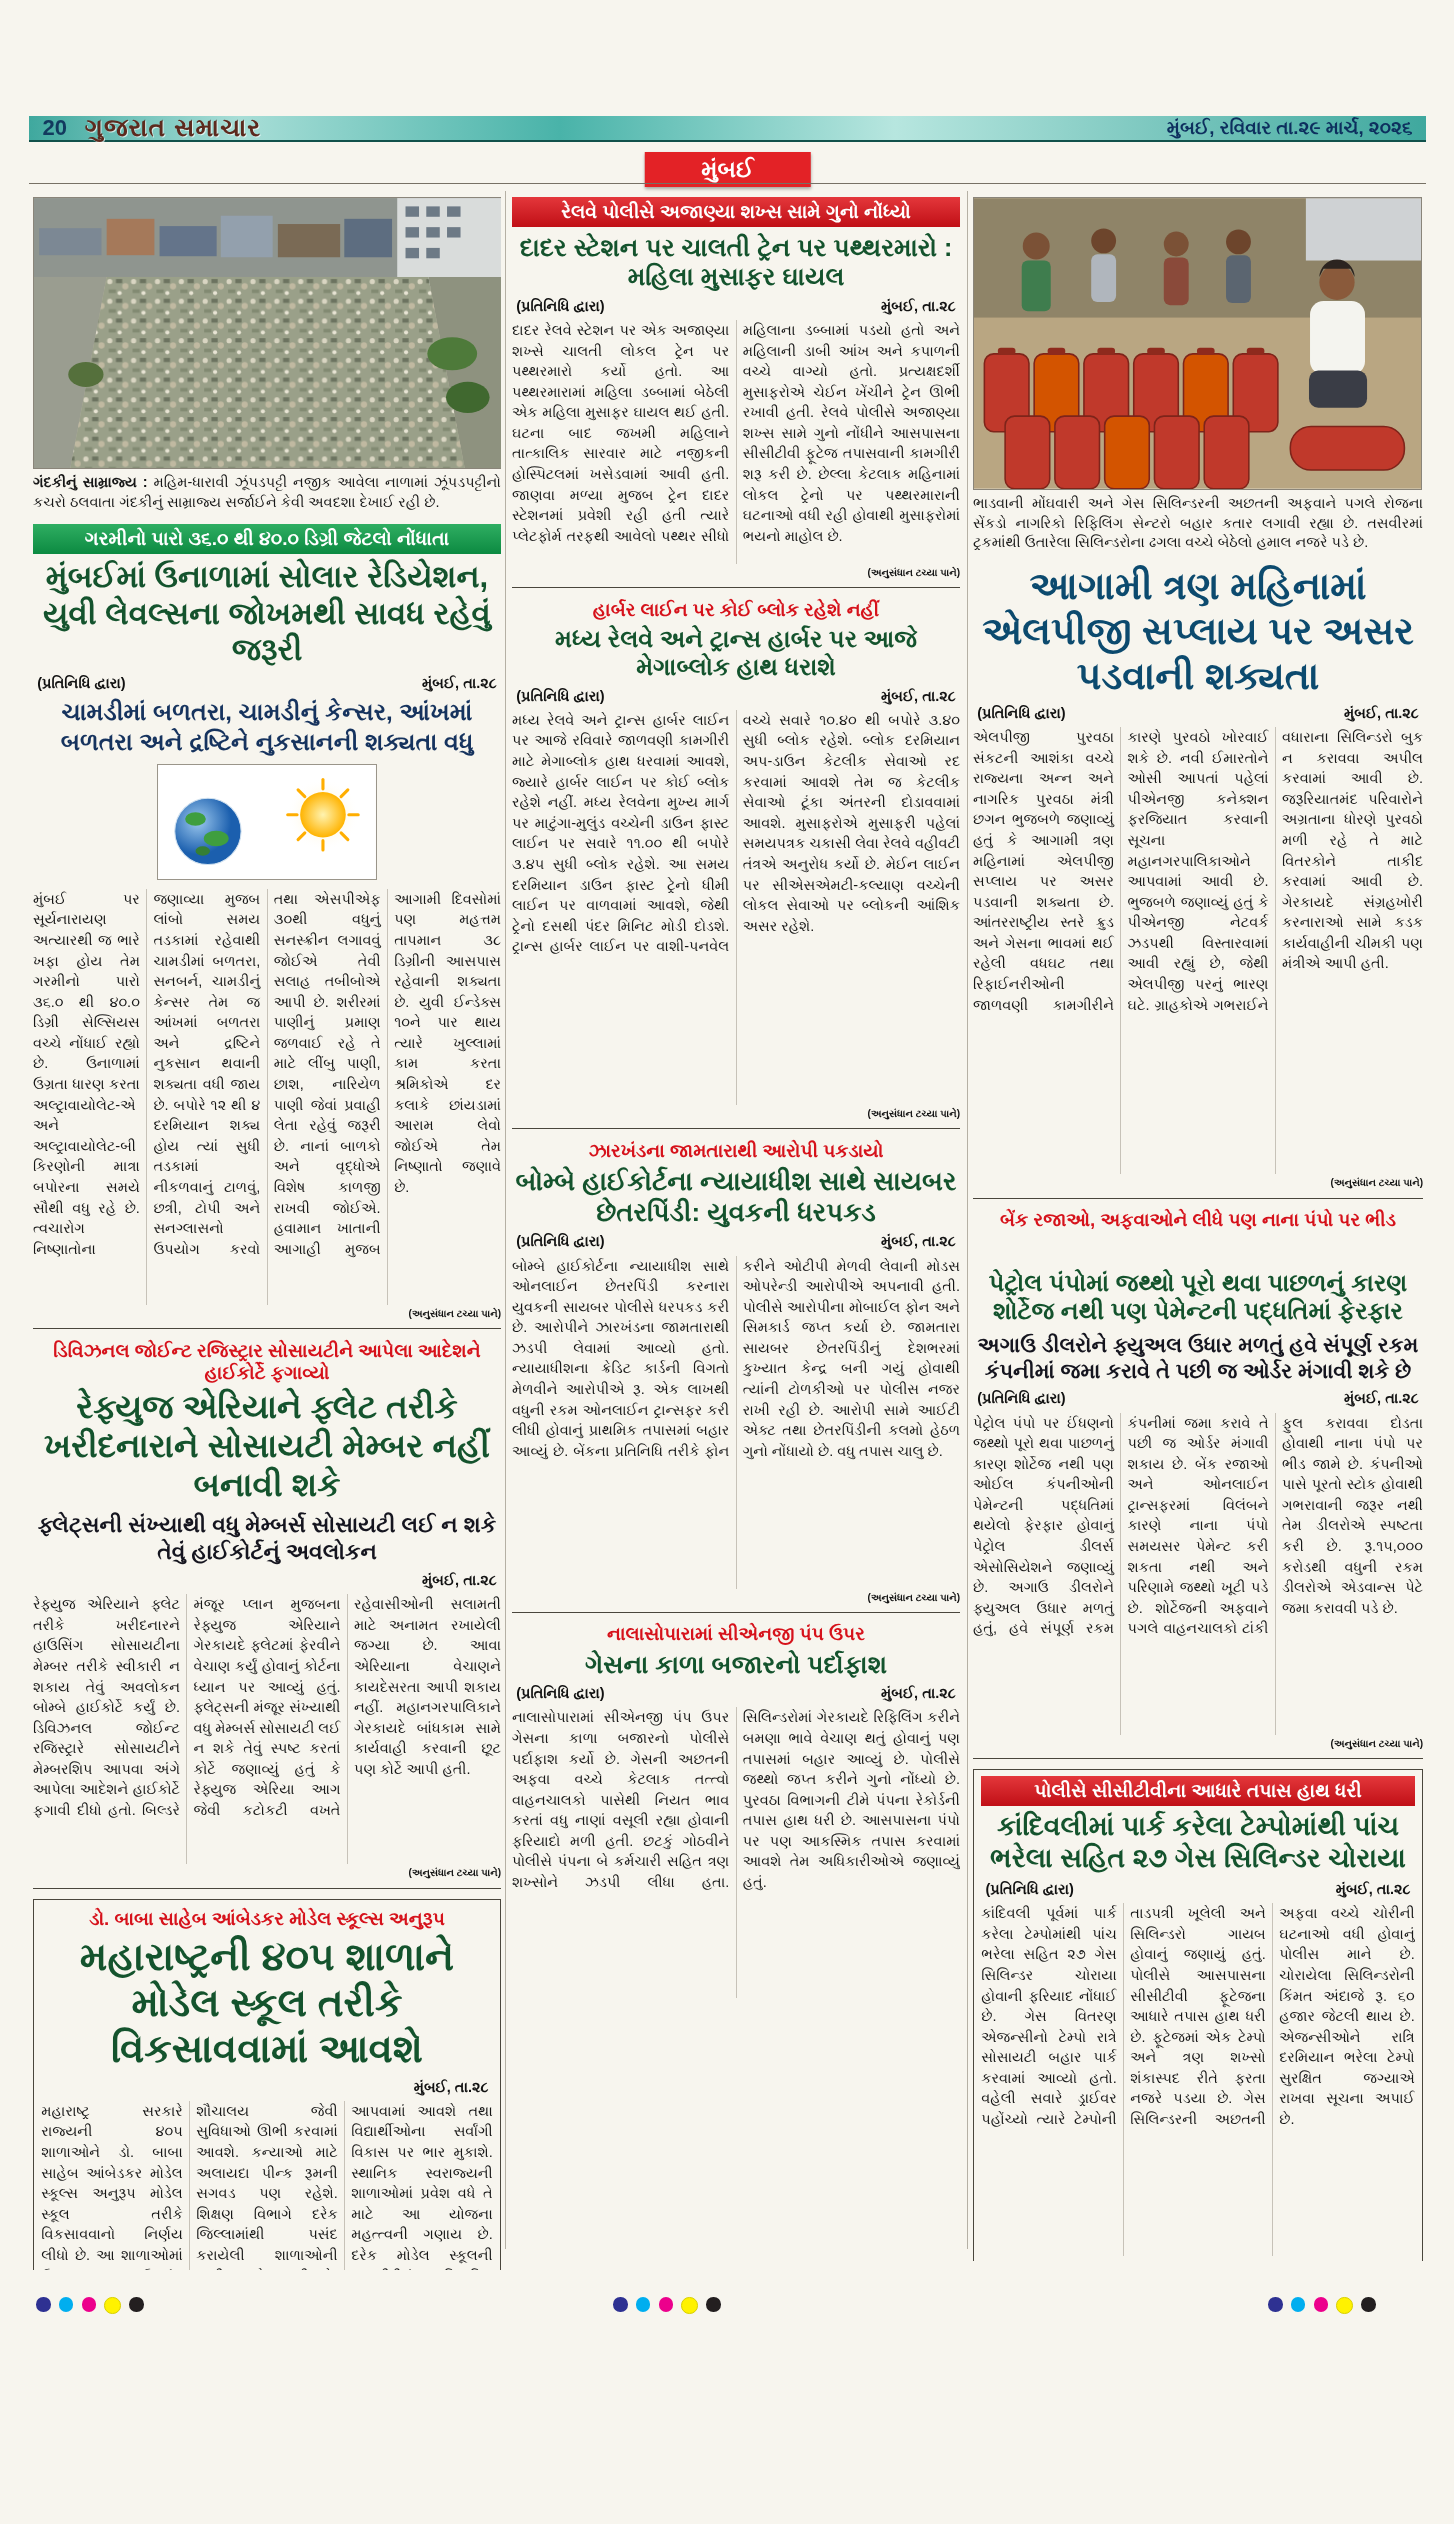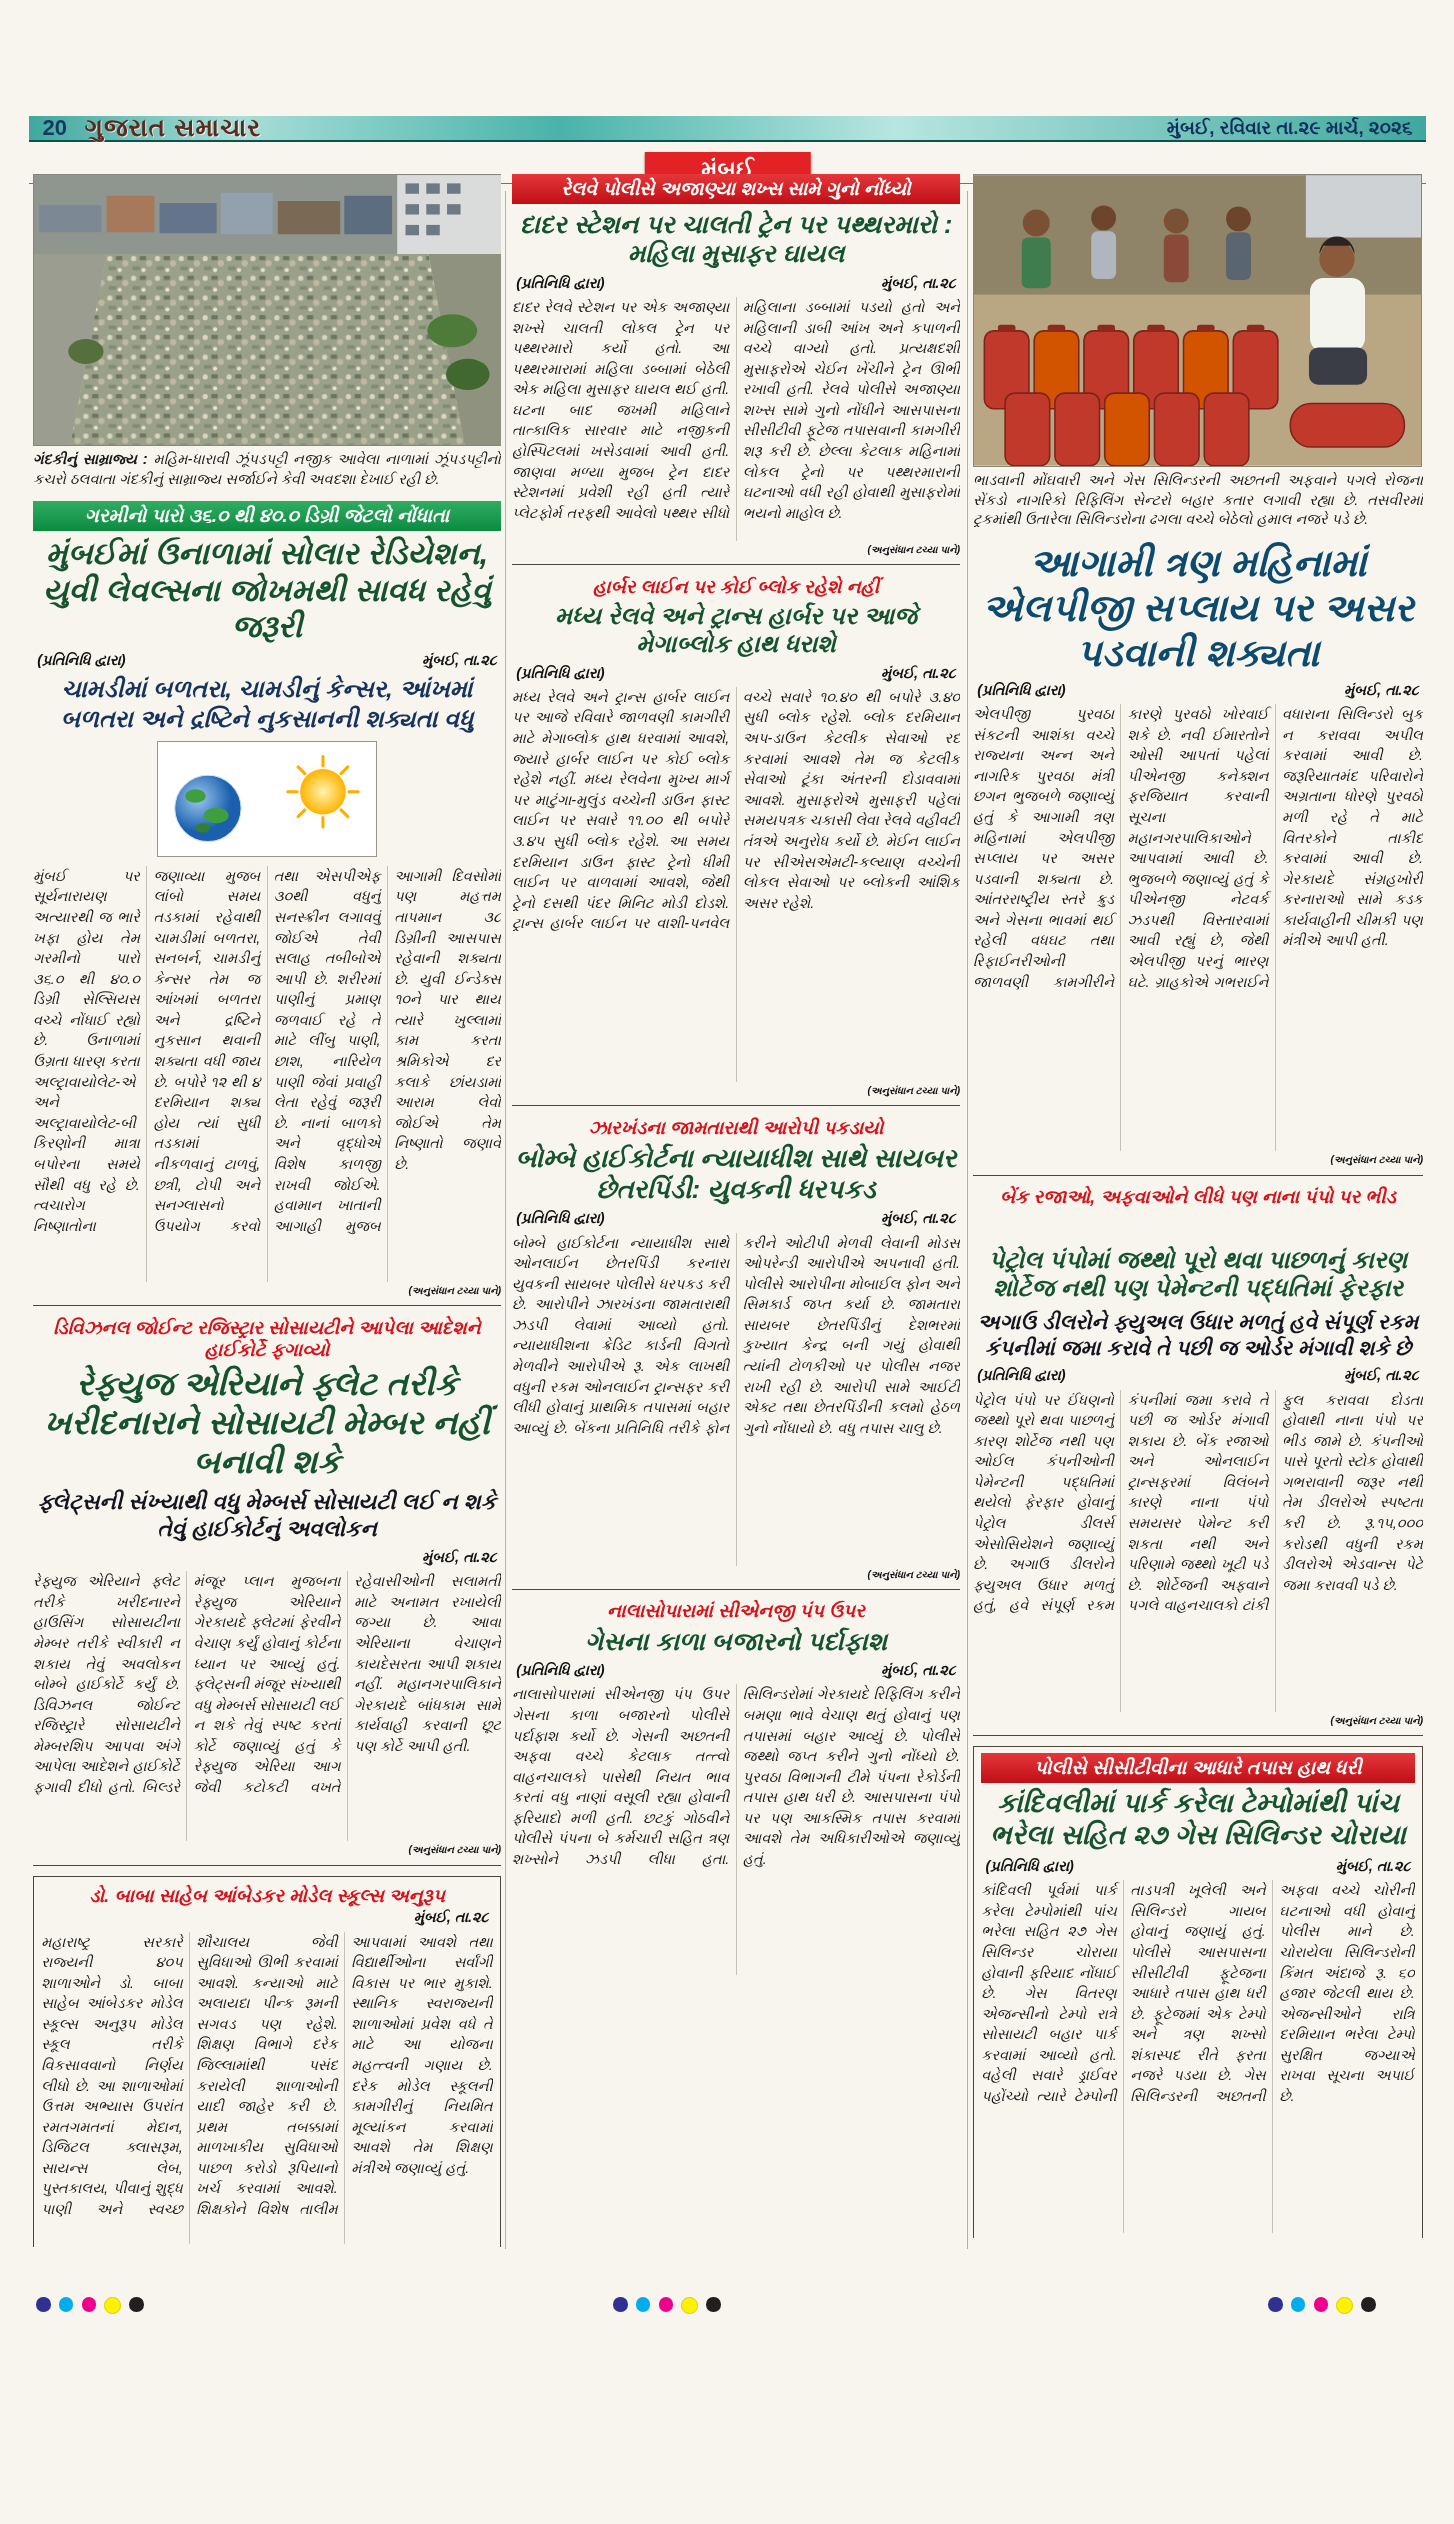--- a/index.html
+++ b/index.html
@@ -13,21 +13,21 @@
   .pagenum{font-size:22px;font-weight:bold;color:#123a5e;margin-right:17.7px;}
   .brand{font-size:25px;font-weight:bold;color:#5c2a1e;letter-spacing:1px;
     text-shadow:1px 1px 0 #ffffffaa;}
   .mast-date{margin-left:auto;font-size:18.7px;font-weight:bold;color:#0d2f5e;}
   .city-tab{position:absolute;left:50%;top:152px;transform:translateX(-50%);
     background:#e32226;color:#fff;font-size:23px;font-weight:bold;padding:4.2px 57px;
     box-shadow:0 1.6px 3.1px #00000055;}
   .content-rule{position:absolute;left:29px;top:183px;width:1397px;height:1px;background:#777165;}
 
   
-  .col{position:absolute;top:174px;overflow:hidden;font-style:italic;}
+  .col{position:absolute;top:197px;overflow:hidden;}
   .col-left{left:33px;width:468px;height:2073px;}
   .col-mid{left:512px;width:448px;height:2073px;}
   .col-right{left:973px;width:450px;height:2073px;}
   .vrule{position:absolute;top:191px;width:1px;height:2058px;background:#b5b0a4;}
   .vr1{left:505px;}.vr2{left:967px;}
 
   
   .article{margin-bottom:10.4px;padding-bottom:8.3px;border-bottom:1px solid #4a463c;}
   .article.last{border-bottom:none;}
   .boxed{border:1px solid #4a463c;padding:5.2px 7.3px;}
@@ -194,20 +194,21 @@
       <div class="byline-row">
         <span></span>
         <span>મુંબઈ, તા.૨૮</span>
       </div>
       <div class="body cols-3 b-society">રેફ્યુજ એરિયાને ફ્લેટ તરીકે ખરીદનારને હાઉસિંગ સોસાયટીના મેમ્બર તરીકે સ્વીકારી ન શકાય તેવું અવલોકન બોમ્બે હાઈકોર્ટે કર્યું છે. ડિવિઝનલ જોઈન્ટ રજિસ્ટ્રારે સોસાયટીને મેમ્બરશિપ આપવા અંગે આપેલા આદેશને હાઈકોર્ટે ફગાવી દીધો હતો. બિલ્ડરે મંજૂર પ્લાન મુજબના રેફ્યુજ એરિયાને ગેરકાયદે ફ્લેટમાં ફેરવીને વેચાણ કર્યું હોવાનું કોર્ટના ધ્યાન પર આવ્યું હતું. ફ્લેટ્સની મંજૂર સંખ્યાથી વધુ મેમ્બર્સ સોસાયટી લઈ ન શકે તેવું સ્પષ્ટ કરતાં કોર્ટે જણાવ્યું હતું કે રેફ્યુજ એરિયા આગ જેવી કટોકટી વખતે રહેવાસીઓની સલામતી માટે અનામત રખાયેલી જગ્યા છે. આવા એરિયાના વેચાણને કાયદેસરતા આપી શકાય નહીં. મહાનગરપાલિકાને ગેરકાયદે બાંધકામ સામે કાર્યવાહી કરવાની છૂટ પણ કોર્ટે આપી હતી.</div>
       <div class="continuation">(અનુસંધાન ટચ્યા પાને)</div>
     </section>
 
     <section class="article boxed last">
       <div class="kicker-text">ડો. બાબા સાહેબ આંબેડકર મોડેલ સ્કૂલ્સ અનુરૂપ</div>
+      <h1 class="headline h-schools">મહારાષ્ટ્રની ૪૦૫ શાળાને મોડેલ સ્કૂલ તરીકે વિકસાવવામાં આવશે</h1>
       <div class="byline-row">
         <span></span>
         <span>મુંબઈ, તા.૨૮</span>
       </div>
       <div class="body cols-3 b-schools">મહારાષ્ટ્ર સરકારે રાજ્યની ૪૦૫ શાળાઓને ડો. બાબા સાહેબ આંબેડકર મોડેલ સ્કૂલ્સ અનુરૂપ મોડેલ સ્કૂલ તરીકે વિકસાવવાનો નિર્ણય લીધો છે. આ શાળાઓમાં ઉત્તમ અભ્યાસ ઉપરાંત રમતગમતનાં મેદાન, ડિજિટલ ક્લાસરૂમ, સાયન્સ લેબ, પુસ્તકાલય, પીવાનું શુદ્ધ પાણી અને સ્વચ્છ શૌચાલય જેવી સુવિધાઓ ઊભી કરવામાં આવશે. કન્યાઓ માટે અલાયદા પીન્ક રૂમની સગવડ પણ રહેશે. શિક્ષણ વિભાગે દરેક જિલ્લામાંથી પસંદ કરાયેલી શાળાઓની યાદી જાહેર કરી છે. પ્રથમ તબક્કામાં માળખાકીય સુવિધાઓ પાછળ કરોડો રૂપિયાનો ખર્ચ કરવામાં આવશે. શિક્ષકોને વિશેષ તાલીમ આપવામાં આવશે તથા વિદ્યાર્થીઓના સર્વાંગી વિકાસ પર ભાર મુકાશે. સ્થાનિક સ્વરાજ્યની શાળાઓમાં પ્રવેશ વધે તે માટે આ યોજના મહત્ત્વની ગણાય છે. દરેક મોડેલ સ્કૂલની કામગીરીનું નિયમિત મૂલ્યાંકન કરવામાં આવશે તેમ શિક્ષણ મંત્રીએ જણાવ્યું હતું.</div>
 
     </section>
   </section>
 
   <section class="col col-mid">

